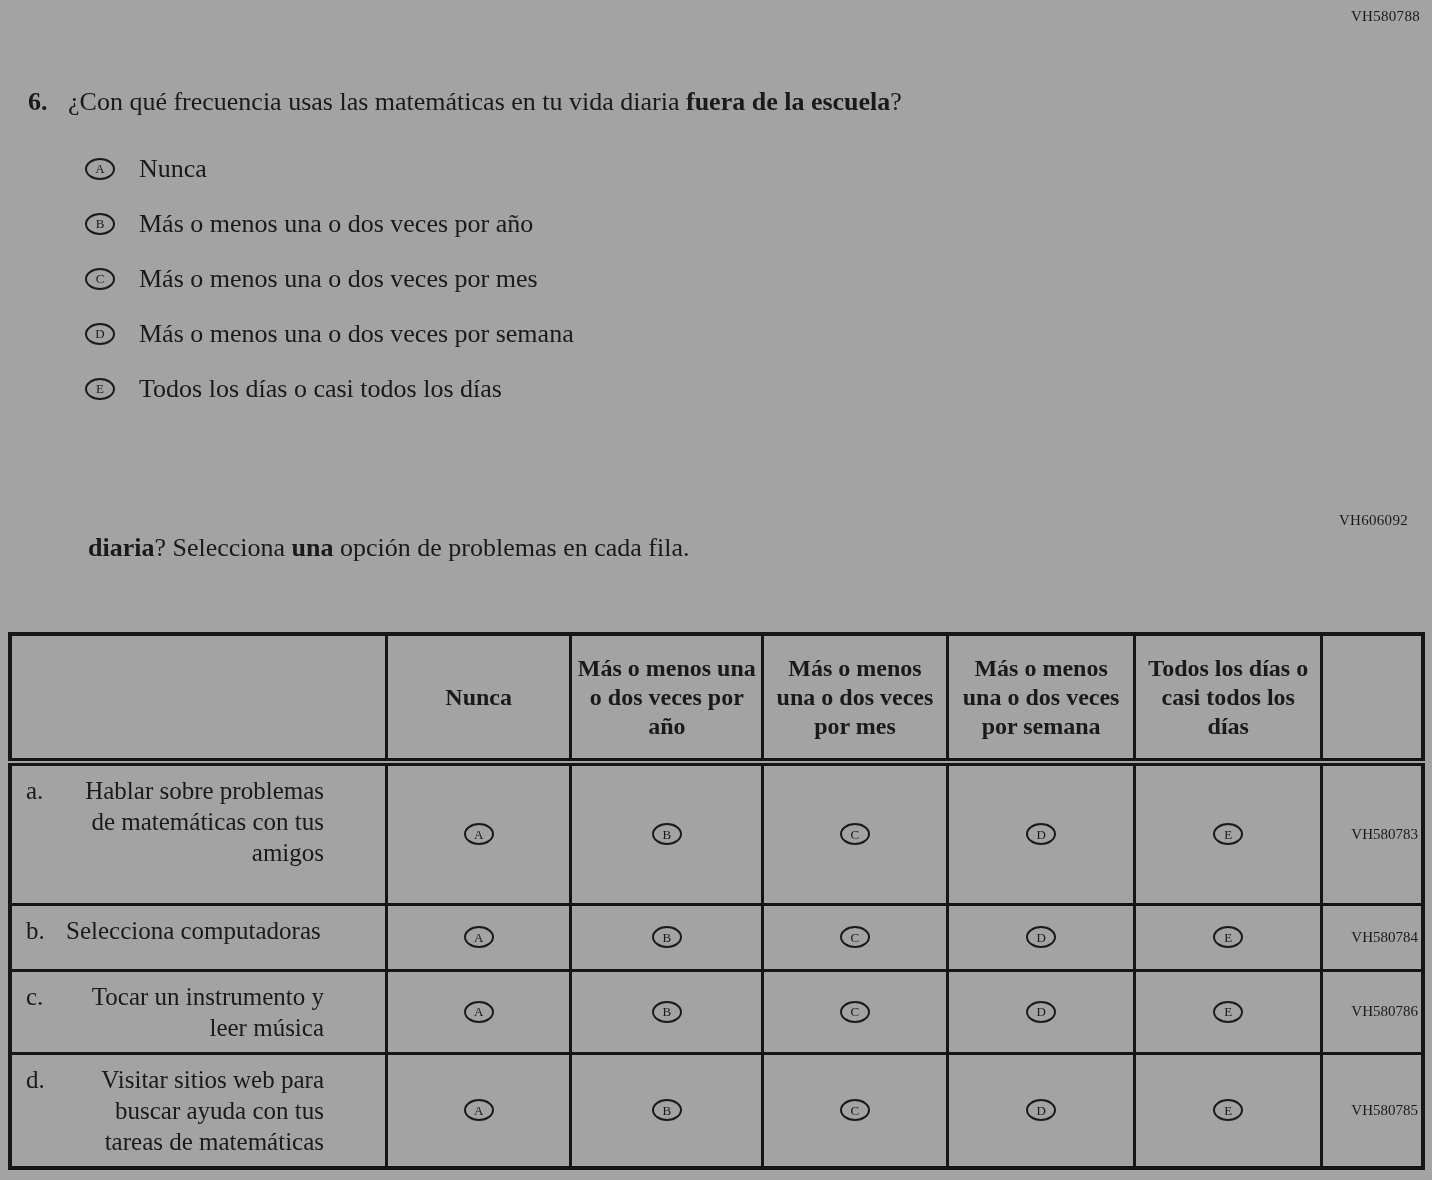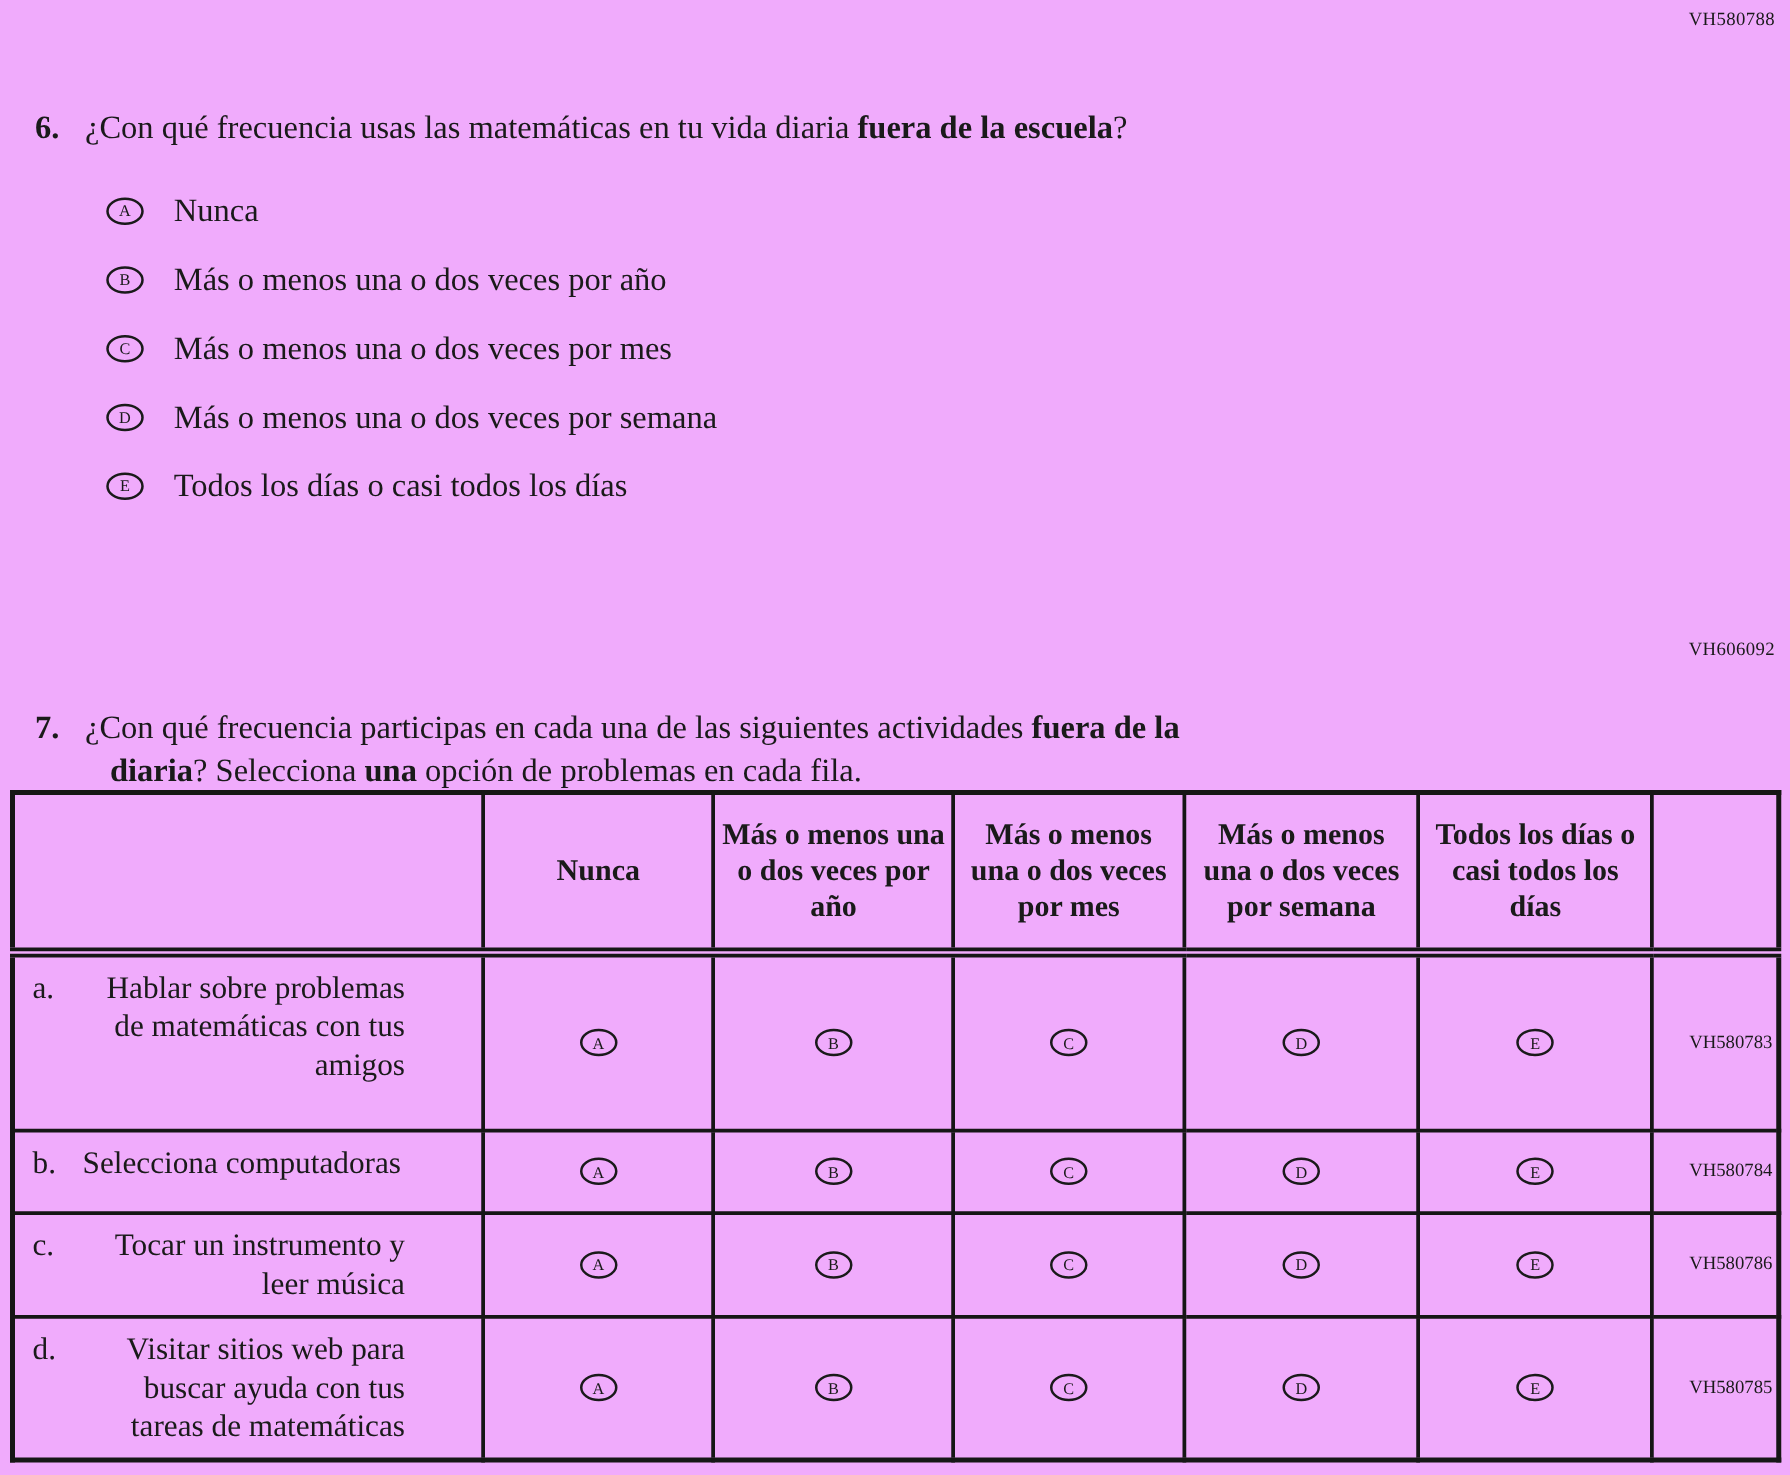--- a/index.html
+++ b/index.html
@@ -2,27 +2,27 @@
 <html><head>
 <meta charset="utf-8">
 <style>
   * { margin:0; padding:0; box-sizing:border-box; }
   html, body { background:#ffffff; }
   body { font-family:"Liberation Serif", "DejaVu Serif", serif; color:#1a1a1a; }
 
   .page {
     position:relative;
     width:1432px; height:1180px;
-    background:#f0abfc;
+    background:#a3a3a3;
     overflow:hidden;
   }
 
   .item-code { position:absolute; font-size:15px; letter-spacing:0.3px; color:#1a1a1a; }
   .code-q6 { top:8px;  right:12px; }
-  .code-q7 { top:512px; right:12px; }
+  .code-q7 { top:512px; right:24px; }
 
   .question { position:absolute; left:28px; width:1360px; }
   #q6 { top:50px; }
   #q7 { top:530px; }
 
   .q-head { font-size:26px; line-height:34px;margin-top:35px; }
   .q-num  { display:inline-block; font-weight:bold; min-width:40px; }
   .q-head b, .q-line2 b { font-weight:bold; }
   .q-line2 { font-size:26px; line-height:33px; margin-left:60px; margin-top:1px; }
 
@@ -96,23 +96,20 @@
         <li>
           <span class="bubble">E</span>
           <span class="opt-label">Todos los días o casi todos los días</span>
         </li>
       </ul>
   </section>
 
   <div class="item-code code-q7">VH606092</div>
 
   <section class="question" id="q7">
-    <div class="q-head">
-      <span class="q-num">7.</span><span class="q-text" id="q7-line1"><span>¿Con qué frecuencia participas en cada una de las siguientes actividades </span><b>fuera de la</b></span>
-    </div>
     <div class="q-line2" id="q7-line2"><b>diaria</b><span>? Selecciona </span><b>una</b><span> opción de problemas en cada fila.</span></div>
   </section>
 
   <table class="matrix">
     <colgroup>
       <col style="width:375px">
         <col style="width:184px">
         <col style="width:191px">
       <col style="width:184px">
         <col style="width:187px">

